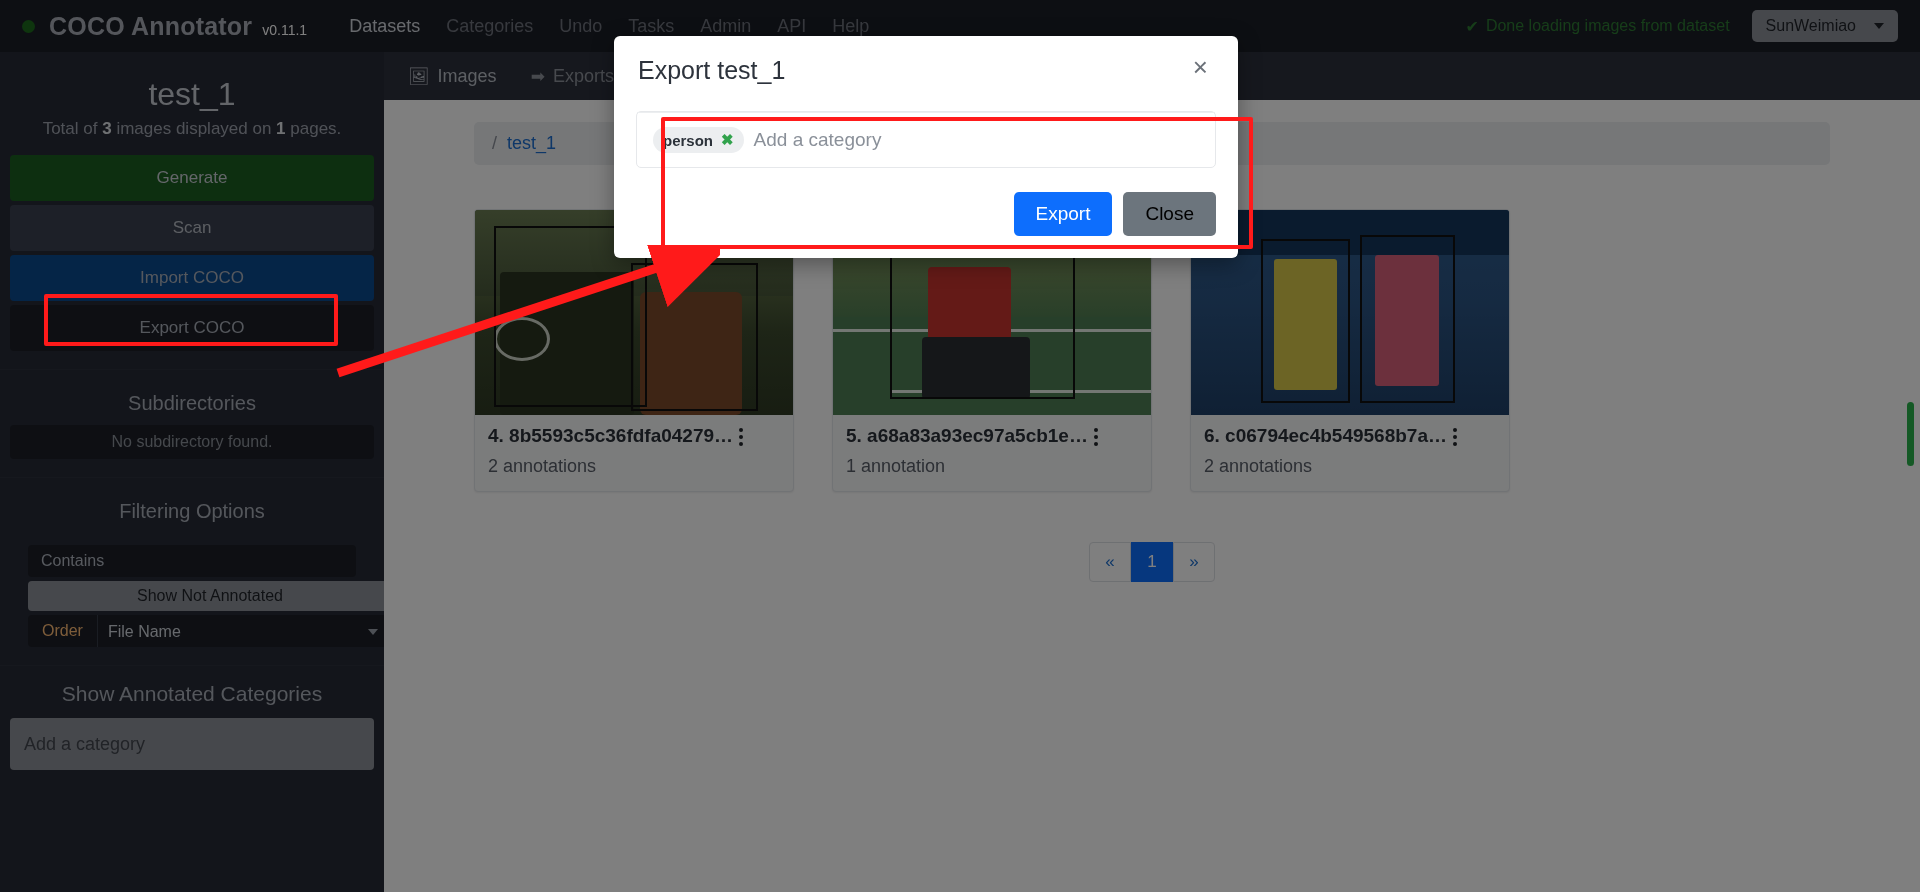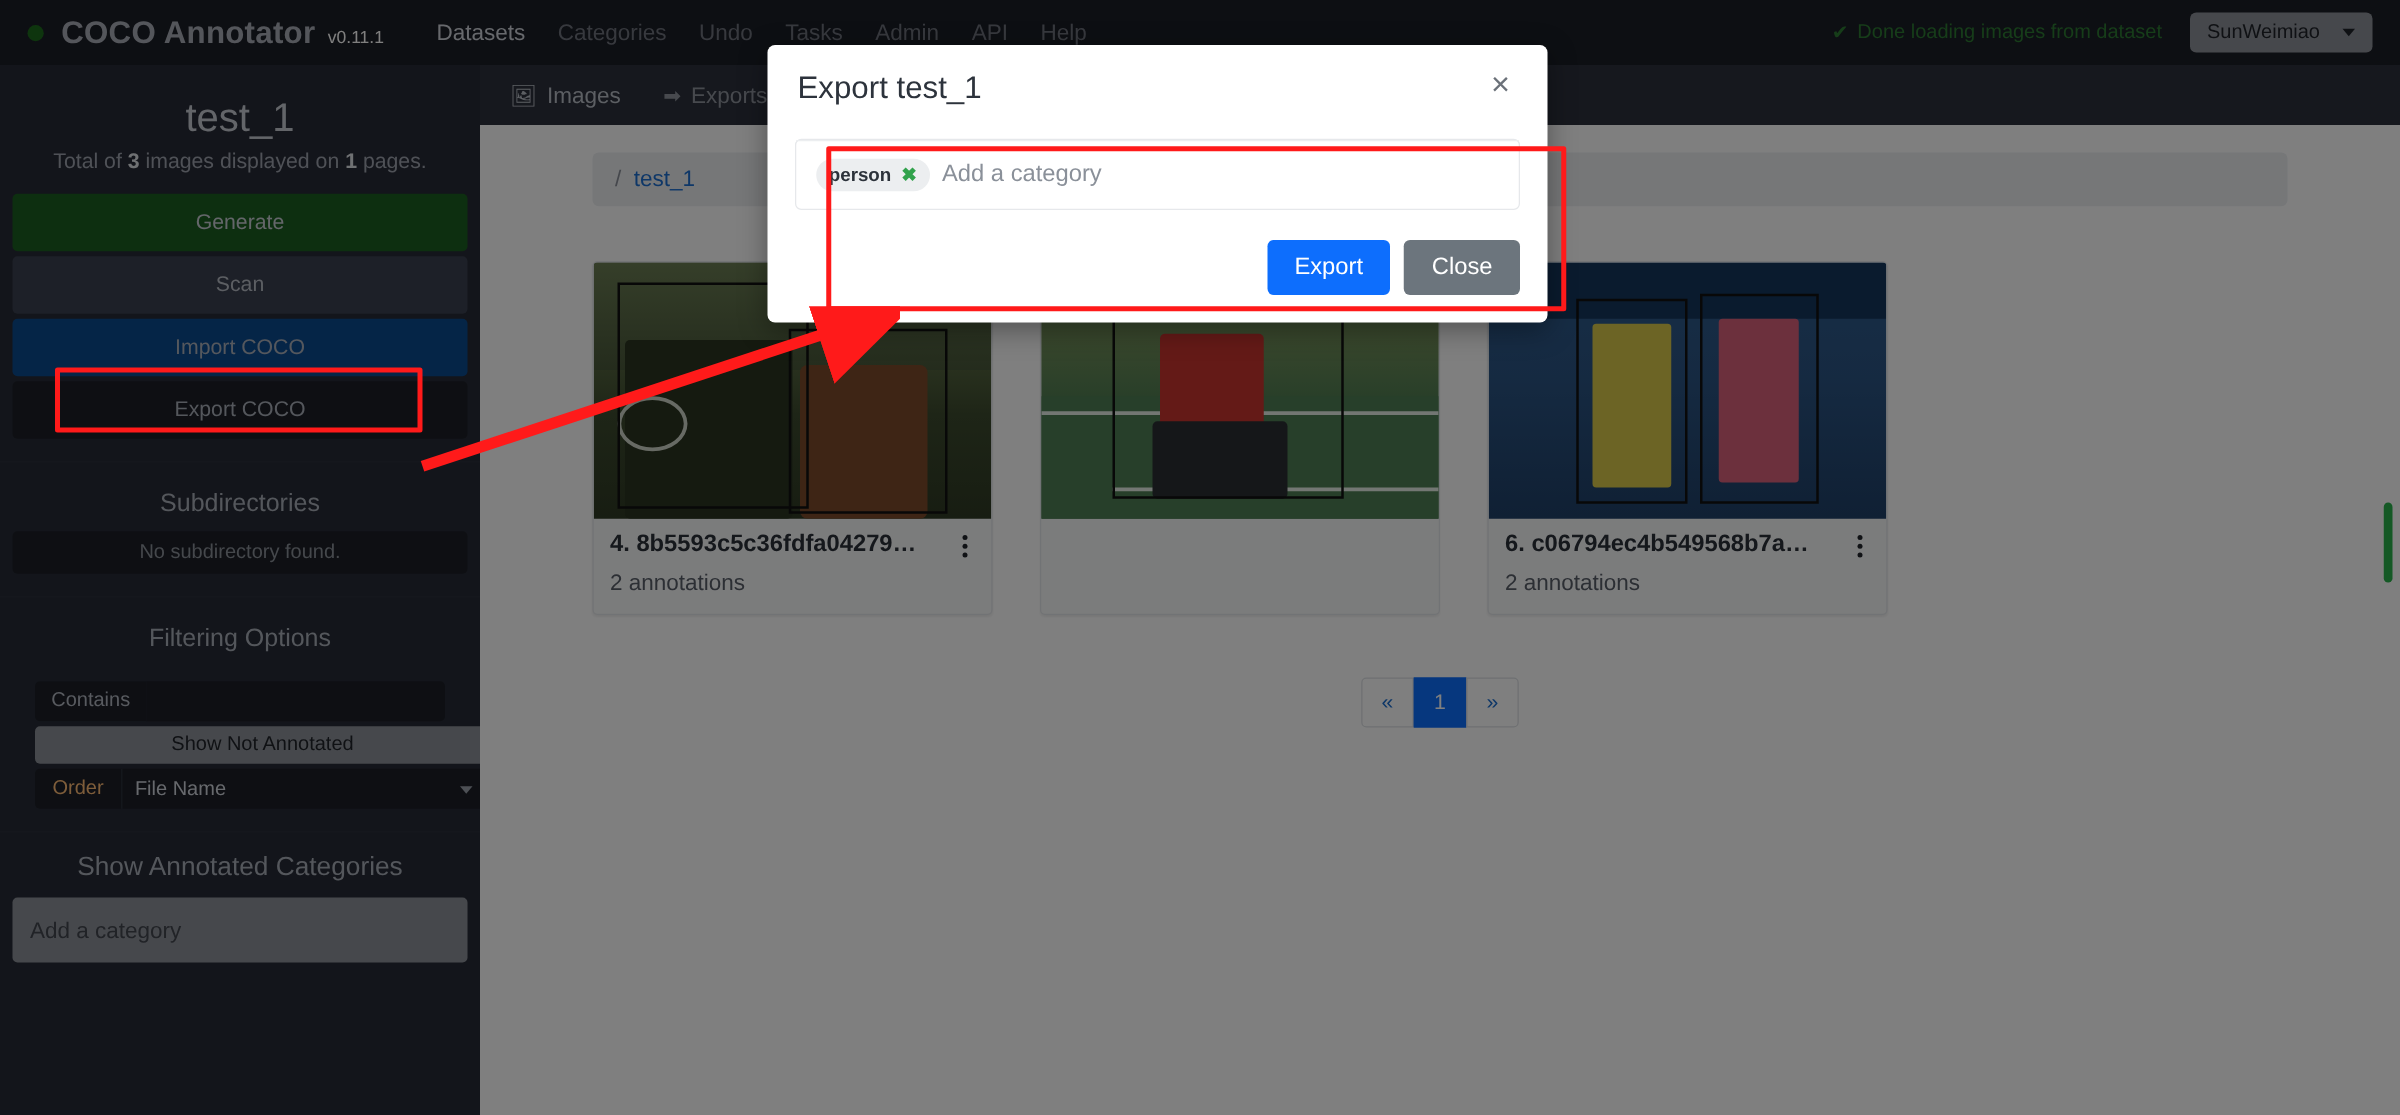--- a/index.html
+++ b/index.html
@@ -119,21 +119,21 @@
   .bc-link { color:#1d6fd0; text-decoration:none; }
 
   .grid { display:flex; gap:38px; padding:44px 0 0 90px; }
   .card {
     width:320px; background:#f7f8f9; border:1px solid #e3e6ea; border-radius:4px;
     overflow:hidden; box-shadow:0 1px 2px rgba(0,0,0,.07);
   }
   .thumb { height:205px; position:relative; overflow:hidden; }
   .thumb .bbox { position:absolute; border:2px solid #111; }
   .card-body { padding:10px 13px 14px; }
-  .card-title-row { display:flex; align-items:flex-start; justify-content:space-between; }
+  .card-title-row { display:flex; align-items:flex-start; justify-content:flex-start; }
   .card-title { font-size:19px; font-weight:bold; color:#2b3038; max-width:255px;
     overflow:hidden; white-space:nowrap; text-overflow:ellipsis; }
   .kebab { display:flex; flex-direction:column; gap:3px; padding:3px 6px; cursor:pointer; }
   .kebab i { width:4px; height:4px; background:#20242a; border-radius:50%; display:block; }
   .card-sub { font-size:18px; color:#585e68; margin-top:7px; }
 
   .pager { display:flex; justify-content:center; gap:0; margin-top:50px; }
   .pg {
     min-width:42px; text-align:center; border:1px solid #dde0e4; padding:9px 13px;
     font-size:17px; color:#1d6fd0; background:#fff; cursor:pointer;
@@ -167,21 +167,21 @@
     font-weight:bold; color:#2c323a; display:inline-flex; align-items:center; gap:8px;
   }
   .tag-x { color:#31a24c; font-weight:bold; font-size:15px; cursor:pointer; }
   .cat-add-ph { color:#8a9099; font-size:19px; }
   .modal-foot { padding:20px 22px 22px; display:flex; justify-content:flex-end; gap:11px; }
   .btn-primary {
     background:#0d6efd; color:#fff; border:none; border-radius:5px; padding:11px 22px;
     font-size:19px; font-family:"Liberation Sans", sans-serif; cursor:pointer;
   }
   .btn-secondary {
-    background:#6c757d; color:#ffffff; border:none; border-radius:5px; padding:11px 22px;
+    background:#6c757d; color:#000000; border:none; border-radius:5px; padding:11px 22px;
     font-size:19px; font-family:"Liberation Sans", sans-serif; cursor:pointer;
   }
 
   
   .anno { position:absolute; z-index:60; pointer-events:none; }
   .anno-box { border:4px solid #ff1a1a; border-radius:2px; }
   #anno-cats { left:661px; top:117px; width:592px; height:132px; }
   #anno-import { left:44px; top:294px; width:294px; height:52px; }
   #anno-arrow { left:320px; top:245px; width:400px; height:140px; }
 </style>
@@ -300,20 +300,31 @@
         </div>
 
         <div class="card">
           <div class="thumb" style="background:linear-gradient(#7c9a62 0%, #6f8c58 30%, #4f7d52 55%, #3f6b46 100%);">
             <div style="position:absolute;left:0;top:52%;right:0;bottom:0;background:#4e7f54;"></div>
             <div style="position:absolute;left:0;top:58%;right:0;height:3px;background:#e7eee6;"></div>
             <div style="position:absolute;left:18%;top:88%;right:0;height:3px;background:#e7eee6;"></div>
             <div style="position:absolute;left:30%;top:28%;width:26%;height:52%;background:#c8342e;border-radius:4px;"></div>
             <div style="position:absolute;left:28%;top:62%;width:34%;height:30%;background:#2b2f33;border-radius:4px;"></div>
             <div class="bbox" style="left:18%;top:18%;width:58%;height:74%;"></div>
+          </div>
+          <div class="card-body">
+            <div class="card-title-row">
+              <div class="card-title">5. a68a83a93ec97a5cb1e…</div>
+              <div class="kebab">
+                  <i></i>
+                  <i></i>
+                  <i></i>
+                </div>
+            </div>
+            <div class="card-sub">1 annotation</div>
           </div>
         </div>
 
         <div class="card">
           <div class="thumb" style="background:linear-gradient(#2f5d8f 0%, #2b5483 45%, #1f4068 100%);">
             <div style="position:absolute;left:0;top:0;right:0;height:22%;background:#14365c;"></div>
             <div style="position:absolute;left:26%;top:24%;width:20%;height:64%;background:#d8c84a;border-radius:3px;"></div>
             <div style="position:absolute;left:58%;top:22%;width:20%;height:64%;background:#d9607a;border-radius:3px;"></div>
             <div class="bbox" style="left:22%;top:14%;width:28%;height:80%;"></div>
             <div class="bbox" style="left:53%;top:12%;width:30%;height:82%;"></div>

